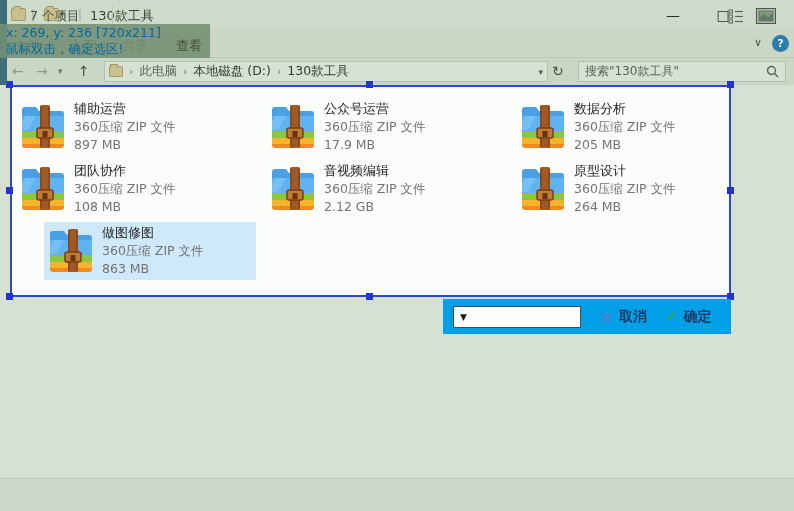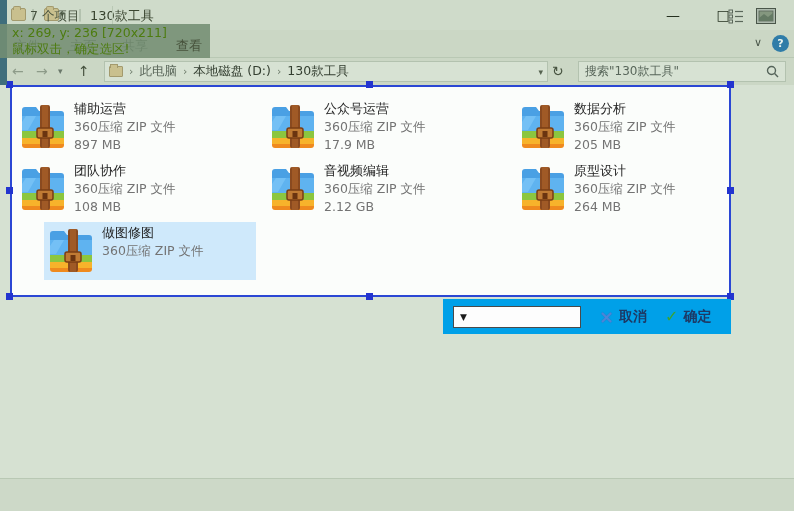--- a/index.html
+++ b/index.html
@@ -21,21 +21,21 @@
 
   
   #tabrow { left:0; top:30px; width:794px; height:28px; background:#cbd7c5; border-bottom:1px solid #b9c8b4; }
   .ribbon-tab { top:37px; font-size:13px; color:#46523f; }
   #tab-file { left:14px; } #tab-home { left:68px;font-style:italic; } #tab-share { left:122px; }
   #tab-view { left:176px; z-index:45; color:rgba(64,74,52,0.9); }
   #ribbon-chevron { left:754px; top:36px; font-size:11px; color:#4a564a; z-index:2; }
   #help-btn { left:772px; top:35px; width:17px; height:17px; border-radius:50%; background:#2f7ca8; color:#e8f2ee; font-size:11px; font-weight:bold; text-align:center; line-height:17px; }
 
   
-  #capture-tooltip { left:0; top:24px; width:210px; height:34px; background:rgba(116,142,115,0.88); z-index:40; color:#4d7c0f; font-size:12.5px; padding:1px 12px; line-height:16px; white-space:nowrap; }
+  #capture-tooltip { left:0; top:24px; width:210px; height:34px; background:rgba(116,142,115,0.88); z-index:40; color:#0369a1; font-size:12.5px; padding:1px 6px; line-height:16px; white-space:nowrap; }
 
   
   #addressrow { left:0; top:58px; width:794px; height:27px; background:#cbd7c5; }
   .nav-glyph { top:63px; font-size:14px; }
   #nav-back { left:12px; color:#8d9b89; }
   #nav-fwd  { left:36px; color:#8d9b89; }
   #nav-drop { left:58px; top:66px; font-size:9px; color:#6a776a; }
   #nav-up   { left:78px; color:#46523f; }
   #address-box { left:104px; top:61px; width:444px; height:21px; background:#d7e2d3; border:1px solid #b3c2af; display:flex; align-items:center; padding:0 4px; }
   #addr-folder { width:14px; height:11px; background:#c9c08e; border:1px solid #a39a6d; border-radius:1px; position:relative; flex:0 0 auto; }
@@ -257,20 +257,21 @@
       <rect x="2" y="34" width="42" height="6" fill="#f7b32b"></rect>
       <path d="M2 40 L44 40 L44 41 Q44 44 41 44 L5 44 Q2 44 2 41 Z" fill="#ef8a1e"></path>
       <rect x="20" y="1" width="10" height="43" rx="2" fill="#8a4a1f"></rect>
       <rect x="22" y="1" width="6" height="43" fill="#a05a26"></rect>
       <rect x="17" y="24" width="16" height="10" rx="2" fill="#c07a33" stroke="#7a3e14" stroke-width="1.5"></rect>
       <rect x="22.5" y="27" width="5" height="6" fill="#6b3410"></rect>
     </svg>
     <div class="meta">
       <div class="fname">做图修图</div>
       <div class="ftype">360压缩 ZIP 文件</div>
+      <div class="fsize">863 MB</div>
     </div>
   </div>
     </div>
 
   <div class="handle" style="left:6px;  top:-4px;"></div>
   <div class="handle" style="left:366px;top:-4px;"></div>
   <div class="handle" style="left:727px;top:-4px;"></div>
   <div class="handle" style="left:6px;  top:102px;"></div>
   <div class="handle" style="left:727px;top:102px;"></div>
   <div class="handle" style="left:6px;  top:208px;"></div>

